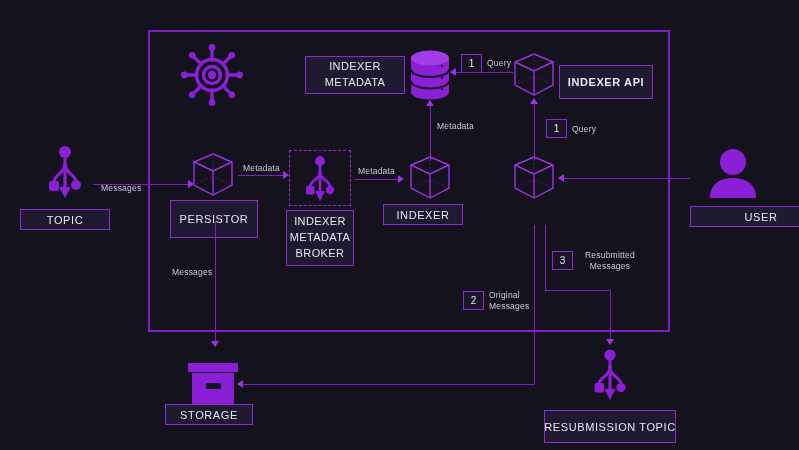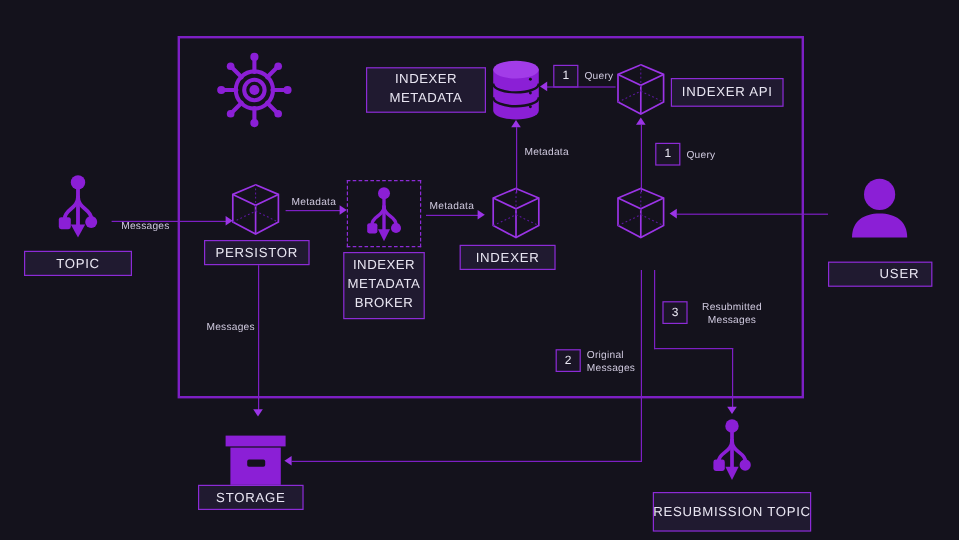--- a/index.html
+++ b/index.html
@@ -143,21 +143,21 @@
         <path d="M21,2 L40,10 L40,33 L21,43 L2,33 L2,10 Z"></path>
         <path d="M2,10 L21,19 L40,10"></path>
         <path d="M21,19 L21,43"></path>
       </g>
       <g stroke="#5d17a0" stroke-width="0.9" fill="none" stroke-dasharray="1.5 2">
         <path d="M2,33 L21,24 L40,33"></path>
         <path d="M21,24 L21,2"></path>
       </g>
     </svg>
   </div>
-  <div class="plate" style="left:559px;top:65px;width:94px;height:24px;">
+  <div class="plate" style="left:559px;top:65px;width:94px;height:34px;font-weight:bold;">
     <span>INDEXER API</span>
   </div>
 
   <div class="badge" style="left:461px;top:54px;width:21px;height:19px;">
     <span>1</span>
   </div>
   <div class="edge-label" style="left:487px;top:58px;">
     <span>Query</span>
   </div>
 
@@ -209,21 +209,21 @@
         <path d="M21,2 L40,10 L40,33 L21,43 L2,33 L2,10 Z"></path>
         <path d="M2,10 L21,19 L40,10"></path>
         <path d="M21,19 L21,43"></path>
       </g>
       <g stroke="#5d17a0" stroke-width="0.9" fill="none" stroke-dasharray="1.5 2">
         <path d="M2,33 L21,24 L40,33"></path>
         <path d="M21,24 L21,2"></path>
       </g>
     </svg>
   </div>
-  <div class="plate" style="left:170px;top:200px;width:88px;height:21px;">
+  <div class="plate" style="left:170px;top:200px;width:88px;height:38px;">
     <span>PERSISTOR</span>
   </div>
 
   <div class="hline" style="left:238px;top:175px;width:46px;"></div>
   <div class="arrow right" style="left:283px;top:171px;"></div>
   <div class="edge-label" style="left:243px;top:163px;">
     <span>Metadata</span>
   </div>
 
   <div class="vline" style="left:215px;top:221px;height:122px;"></div>
@@ -288,21 +288,21 @@
       </g>
     </svg>
   </div>
 
   <div class="icon" style="left:710px;top:148px;">
     <svg width="46" height="52" viewBox="0 0 46 52">
       <circle cx="23" cy="14" r="13" fill="#8b1fd6"></circle>
       <path d="M0,50 C0,36 10,30 23,30 C36,30 46,36 46,50 Z" fill="#8b1fd6"></path>
     </svg>
   </div>
-  <div class="plate" style="left:690px;top:218px;width:87px;height:21px;padding-left:32px;">
+  <div class="plate" style="left:690px;top:206px;width:110px;height:21px;padding-left:32px;">
     <span>USER</span>
   </div>
 
   <div class="hline" style="left:564px;top:178px;width:126px;"></div>
   <div class="arrow left" style="left:558px;top:174px;"></div>
 
   <div class="badge" style="left:552px;top:251px;width:21px;height:19px;">
     <span>3</span>
   </div>
   <div class="edge-label two-line" style="left:579px;top:250px;width:62px;text-align:center;">

